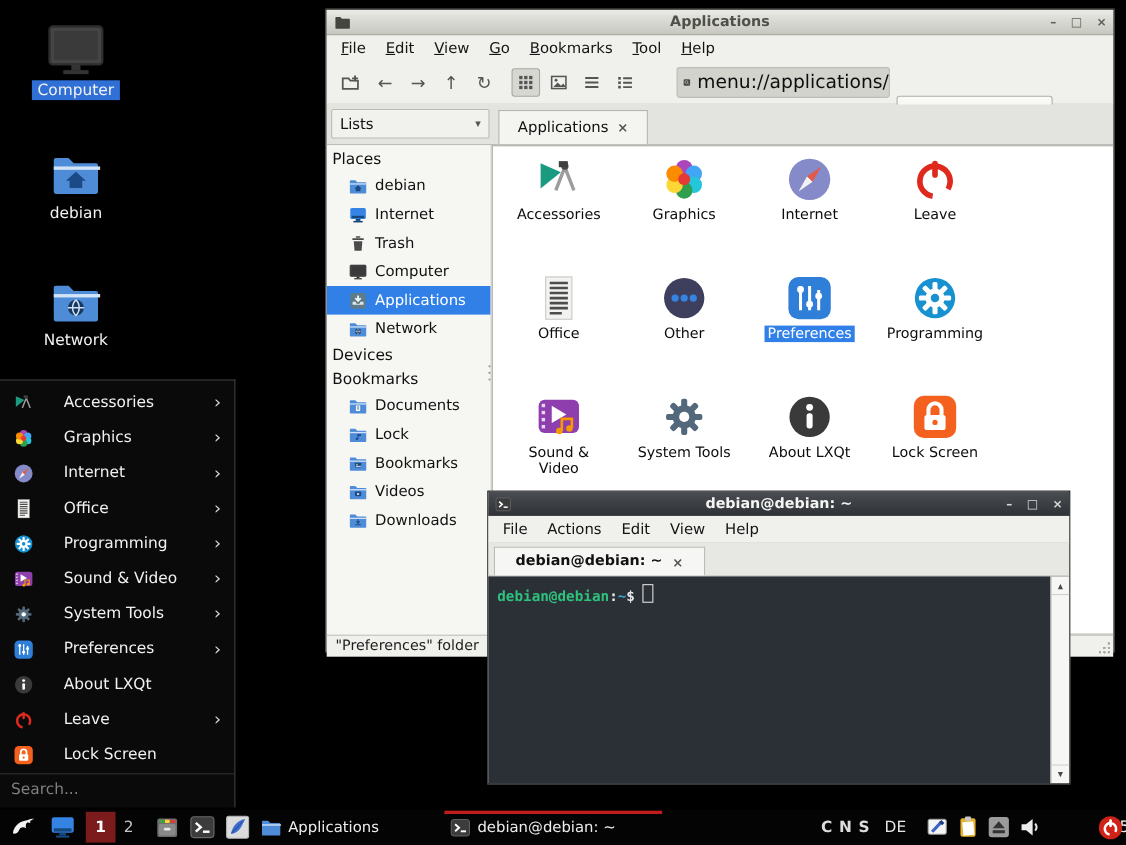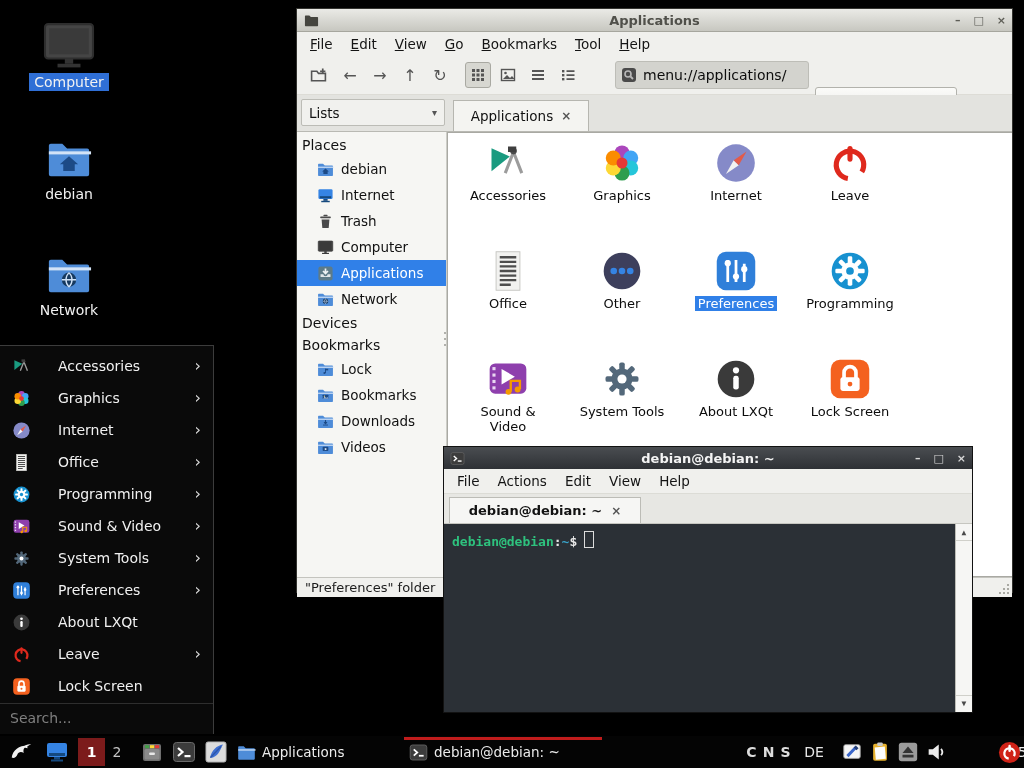--- a/index.html
+++ b/index.html
@@ -26,21 +26,21 @@
   .fm{left:296px;top:8px;width:717px;height:585px;background:#f0f0ed;border:1px solid #33332f;}
   .fm .titlebar{background:linear-gradient(#eaeae6,#c7c7c0);border-bottom:1px solid #a6a69e;}
   .fm .ttl{color:#50504a;}
   .fm .winctl{color:#5d5d56;}
   .fm .menubar{height:24px;}
   .fm-toolbar{position:relative;height:38px;background:#f0f0ed;border-bottom:1px solid #dddcd6;}
   .tbtn{position:absolute;top:6px;width:26px;height:26px;display:flex;align-items:center;justify-content:center;color:#555;font-size:16px;}
   .tbtn.pressed{background:#d7d7d1;border:1px solid #a9a9a2;border-radius:3px;box-sizing:border-box;}
   .pathbar{position:absolute;left:318px;top:5px;width:194px;height:28px;background:#d3d3ce;border:1px solid #bdbdb7;
            border-radius:3px;display:flex;align-items:center;gap:6px;padding-left:5px;box-sizing:border-box;}
-  .pathbar .ptxt{font-size:14px;color:#0d0d0d;}
+  .pathbar .ptxt{font-size:17px;color:#0d0d0d;}
   .ds-btn{position:absolute;left:518px;top:4px;width:140px;height:30px;background:linear-gradient(#fbfbf9,#e7e7e2);
           border:1px solid #b2b2ac;border-radius:3px;display:flex;align-items:center;justify-content:center;font-size:13.5px;color:#101010;margin-top:27px;}
   .fm-tabrow{position:relative;height:36px;background:#e3e3df;border-bottom:1px solid #b9b9b3;}
   .lists-combo{position:absolute;left:4px;top:4px;width:144px;height:27px;background:#f1f1ee;border:1px solid #bcbcb6;border-radius:2px;
                display:flex;align-items:center;padding:0 7px;box-sizing:border-box;font-size:13.5px;color:#111;}
   .lists-combo .caret{margin-left:auto;font-size:10px;color:#555;}
   .fm-tab{position:absolute;left:156px;top:5px;width:136px;height:31px;background:#f4f4f1;border:1px solid #b6b6b0;border-bottom:none;
           display:flex;align-items:center;justify-content:center;gap:8px;font-size:13.5px;color:#111;box-sizing:border-box;}
   .fm-tab .tclose{color:#555;font-size:12px;font-weight:bold;}
   .fm-content{position:relative;height:445px;display:flex;}
@@ -500,41 +500,47 @@
         <div class="side-item">
           <svg class="si">
               <use href="#fol-net"></use>
             </svg>
           <span>Network</span>
         </div>
         <div class="side-hdr">Devices</div>
         <div class="side-hdr">Bookmarks</div>
         <div class="side-item">
           <svg class="si">
+              <use href="#fol-doc"></use>
+            </svg>
+          <span>Documents</span>
+        </div>
+        <div class="side-item">
+          <svg class="si">
               <use href="#fol-music"></use>
             </svg>
           <span>Lock</span>
         </div>
         <div class="side-item">
           <svg class="si">
               <use href="#fol-pic"></use>
             </svg>
           <span>Bookmarks</span>
         </div>
         <div class="side-item">
           <svg class="si">
+              <use href="#fol-vid"></use>
+            </svg>
+          <span>Videos</span>
+        </div>
+        <div class="side-item">
+          <svg class="si">
               <use href="#fol-down"></use>
             </svg>
           <span>Downloads</span>
-        </div>
-        <div class="side-item">
-          <svg class="si">
-              <use href="#fol-vid"></use>
-            </svg>
-          <span>Videos</span>
         </div>
       </div>
       <div class="splitgrip">
           <i></i>
           <i></i>
           <i></i>
         </div>
       <div class="fm-view">
 
         <div class="gcell" style="left:4px;top:8px">

